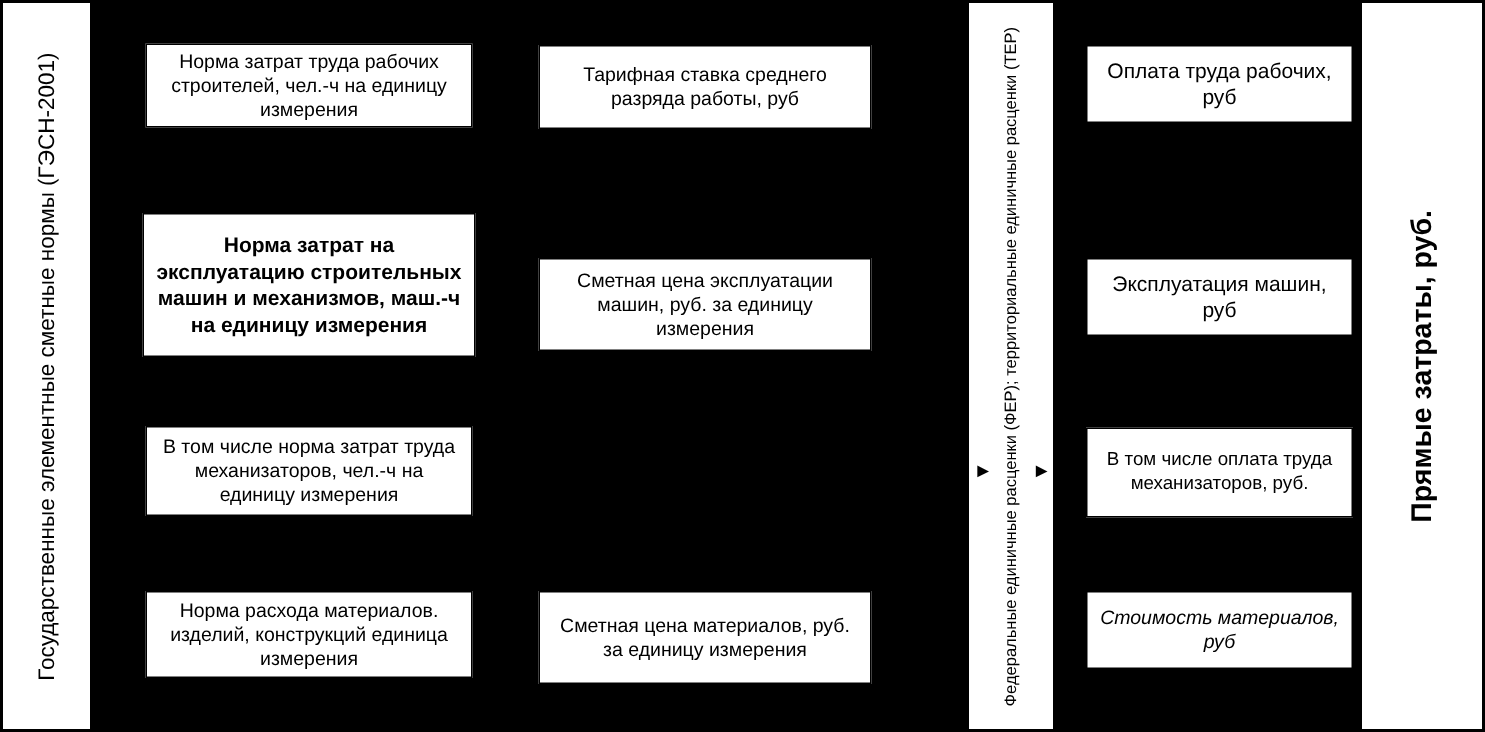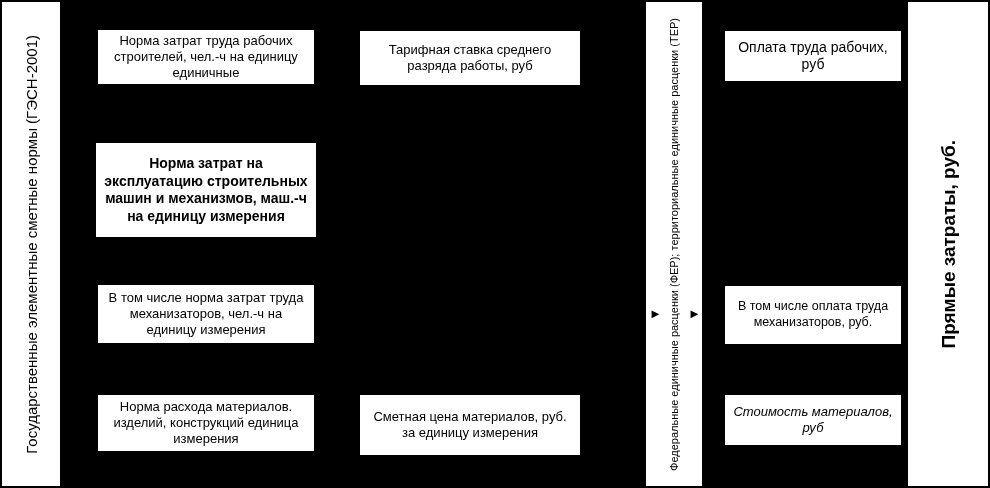--- a/index.html
+++ b/index.html
@@ -88,36 +88,38 @@
 </style>
 </head>
 <body>
 
 <div class="canvas">
 
   <div class="strip strip-left">
     <div class="vtext vtext-left">Государственные элементные сметные нормы (ГЭСН-2001)</div>
   </div>
 
-  <div class="box b-n1">Норма затрат труда рабочих строителей, чел.-ч на единицу единичные</div>
+  <div class="box b-n1">Норма затрат труда рабочих строителей, чел.-ч на единицу измерения</div>
   <div class="box b-n2 bold">Норма затрат на эксплуатацию строительных машин и механизмов, маш.-ч на единицу измерения</div>
   <div class="box b-n3">В том числе норма затрат труда механизаторов, чел.-ч на единицу измерения</div>
   <div class="box b-n4">Норма расхода материалов. изделий, конструкций единица измерения</div>
 
   <div class="box b-p1">Тарифная ставка среднего разряда работы, руб</div>
+  <div class="box b-p2">Сметная цена эксплуатации машин, руб. за единицу измерения</div>
   <div class="box b-p4">Сметная цена материалов, руб. за единицу измерения</div>
 
   <div class="strip strip-middle">
     <div class="vtext vtext-middle">Федеральные единичные расценки (ФЕР); территориальные единичные расценки (ТЕР)</div>
   </div>
 
   <span class="arrow arrow-a">►</span>
   <span class="arrow arrow-b">►</span>
 
   <div class="box b-c1 big">Оплата труда рабочих, руб</div>
+  <div class="box b-c2 big">Эксплуатация машин, руб</div>
   <div class="box b-c3 small">В том числе оплата труда механизаторов, руб.</div>
   <div class="box b-c4">Стоимость материалов, руб</div>
 
   <div class="strip strip-right">
     <div class="vtext vtext-right">Прямые затраты, руб.</div>
   </div>
 
 </div>
 
 </body></html>

